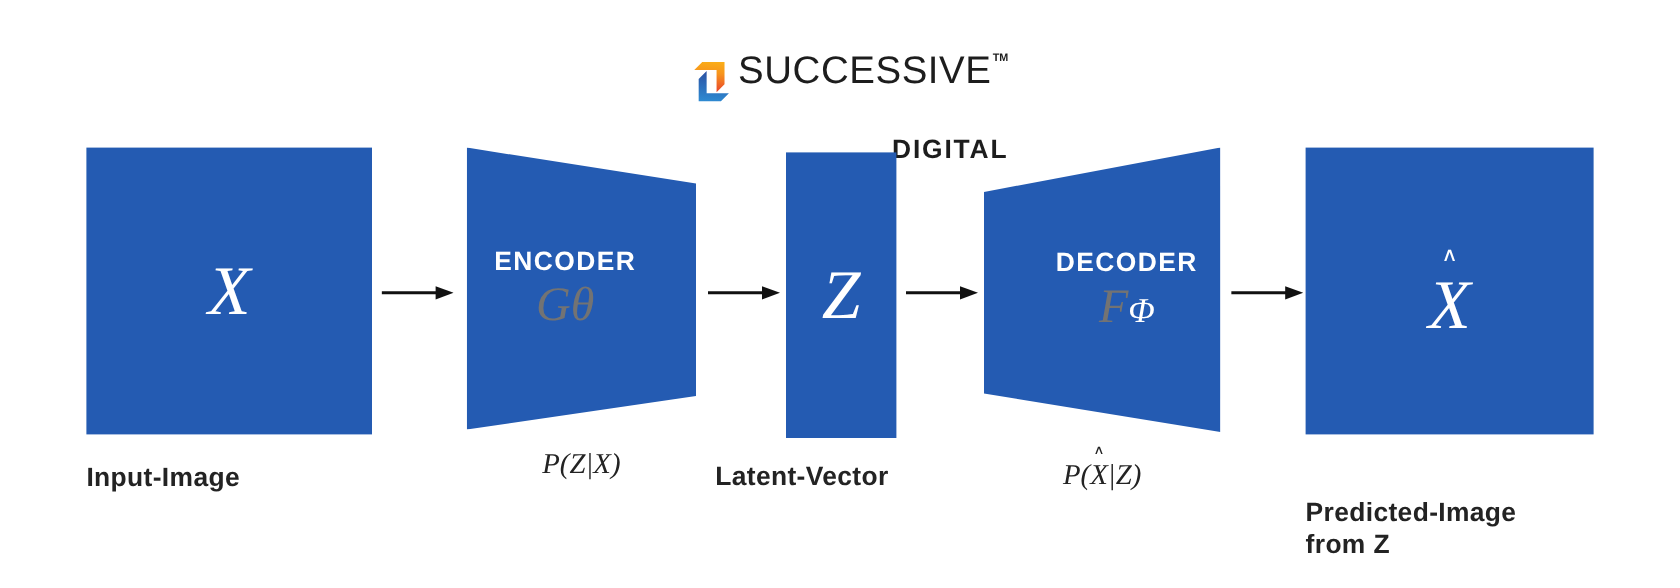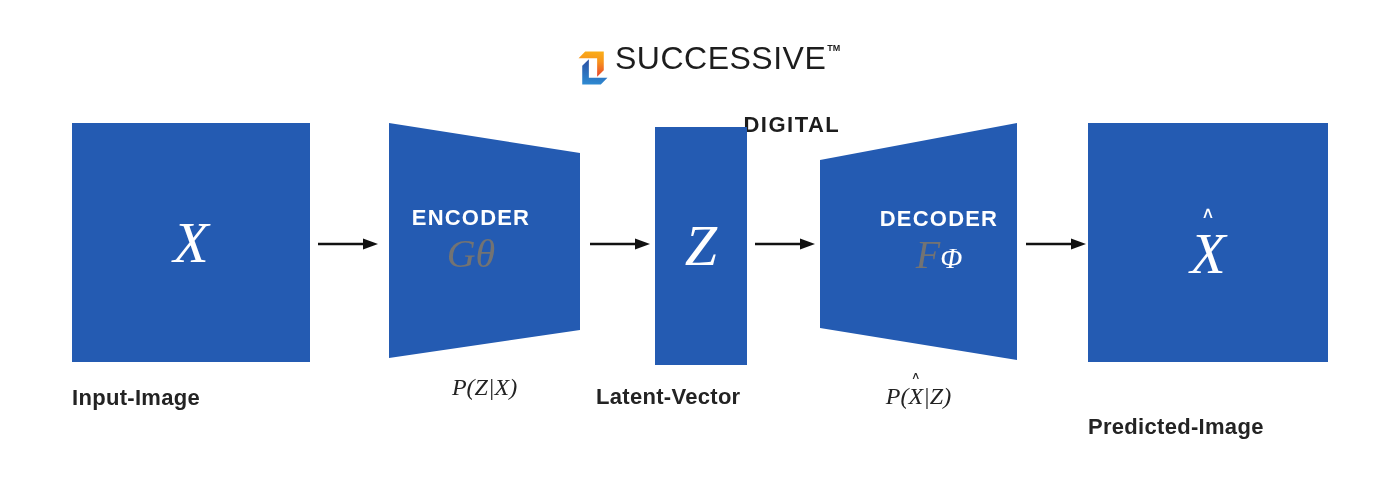--- a/index.html
+++ b/index.html
@@ -166,15 +166,16 @@
   <div class="node rect-node" style="left:1088px;top:123px;width:240px;height:239px;">
     <div class="node-label">
       <span class="pred-label">
         <span class="pred-hat">∧</span>
         <span class="big-symbol">X</span>
       </span>
     </div>
   </div>
   <div class="caption" style="left:1088px;top:384px;width:240px;margin-top:29px;">
     <div>Predicted-Image</div>
+    <div>from Z</div>
   </div>
 
 </div>
 
 </body></html>

